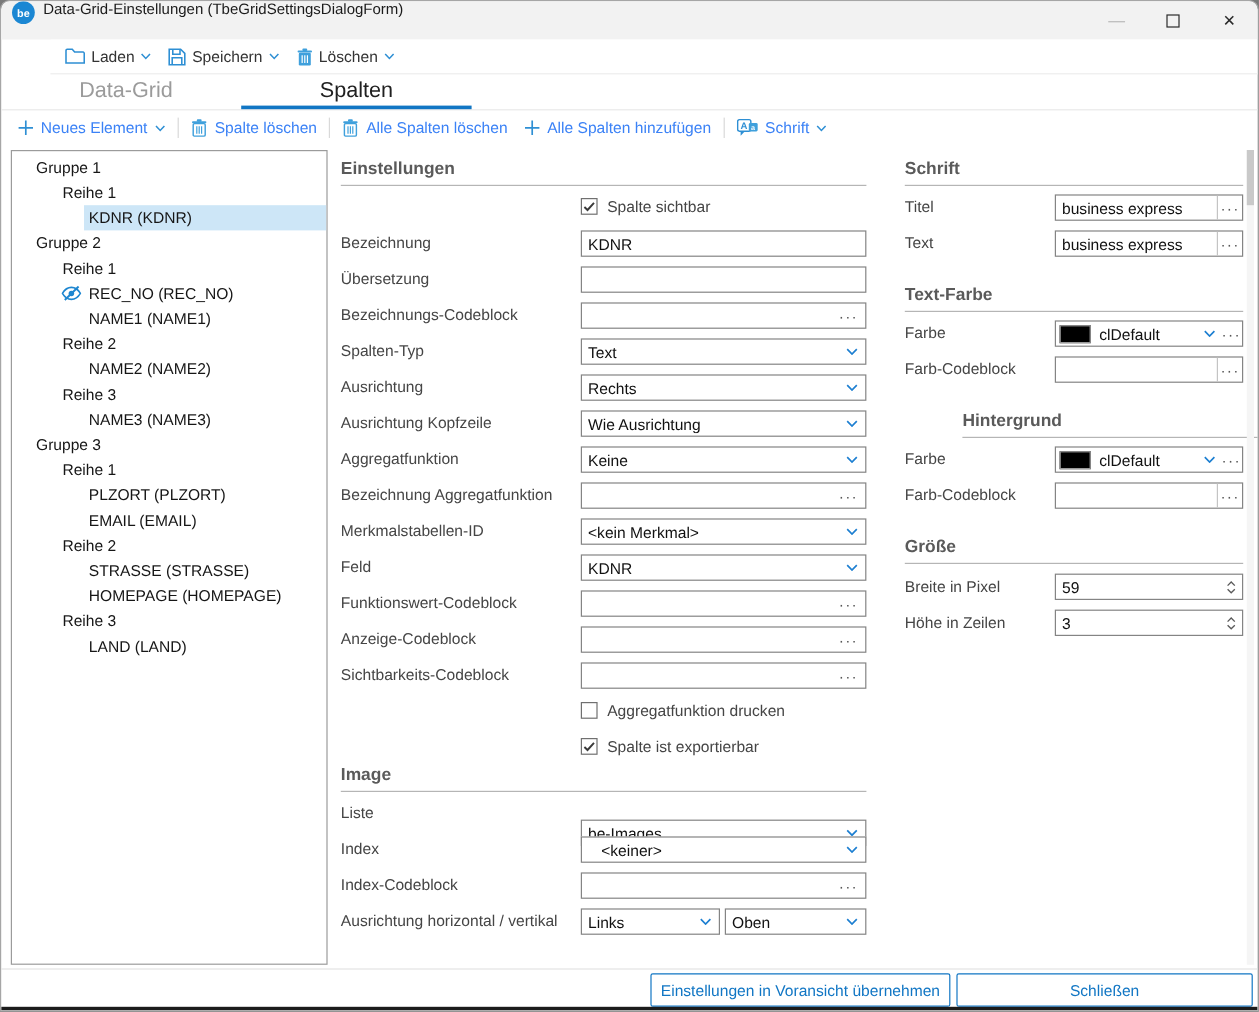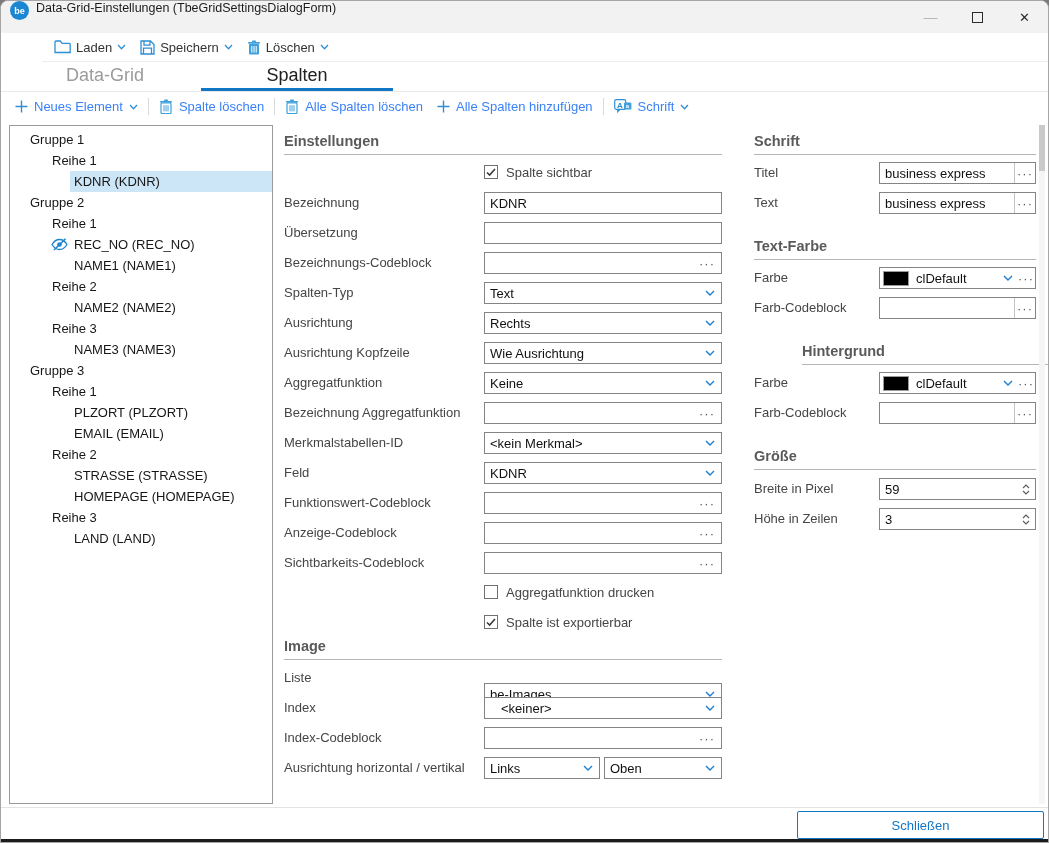--- a/index.html
+++ b/index.html
@@ -510,15 +510,16 @@
               <path d="M1 1 L4 4 L7 1"></path>
             </svg></span>
         </span>
       </div>
     </div>
 
   <div class="vscroll-track"></div>
   <div class="vscroll-thumb"></div>
 
   <div class="footer-line"></div>
+  <button class="footer-btn" style="left:541px;width:250px;">Einstellungen in Voransicht übernehmen</button>
   <button class="footer-btn" style="left:796px;width:247px;">Schließen</button>
   <div class="bottom-strip"></div>
 </div>
 
 </body></html>

